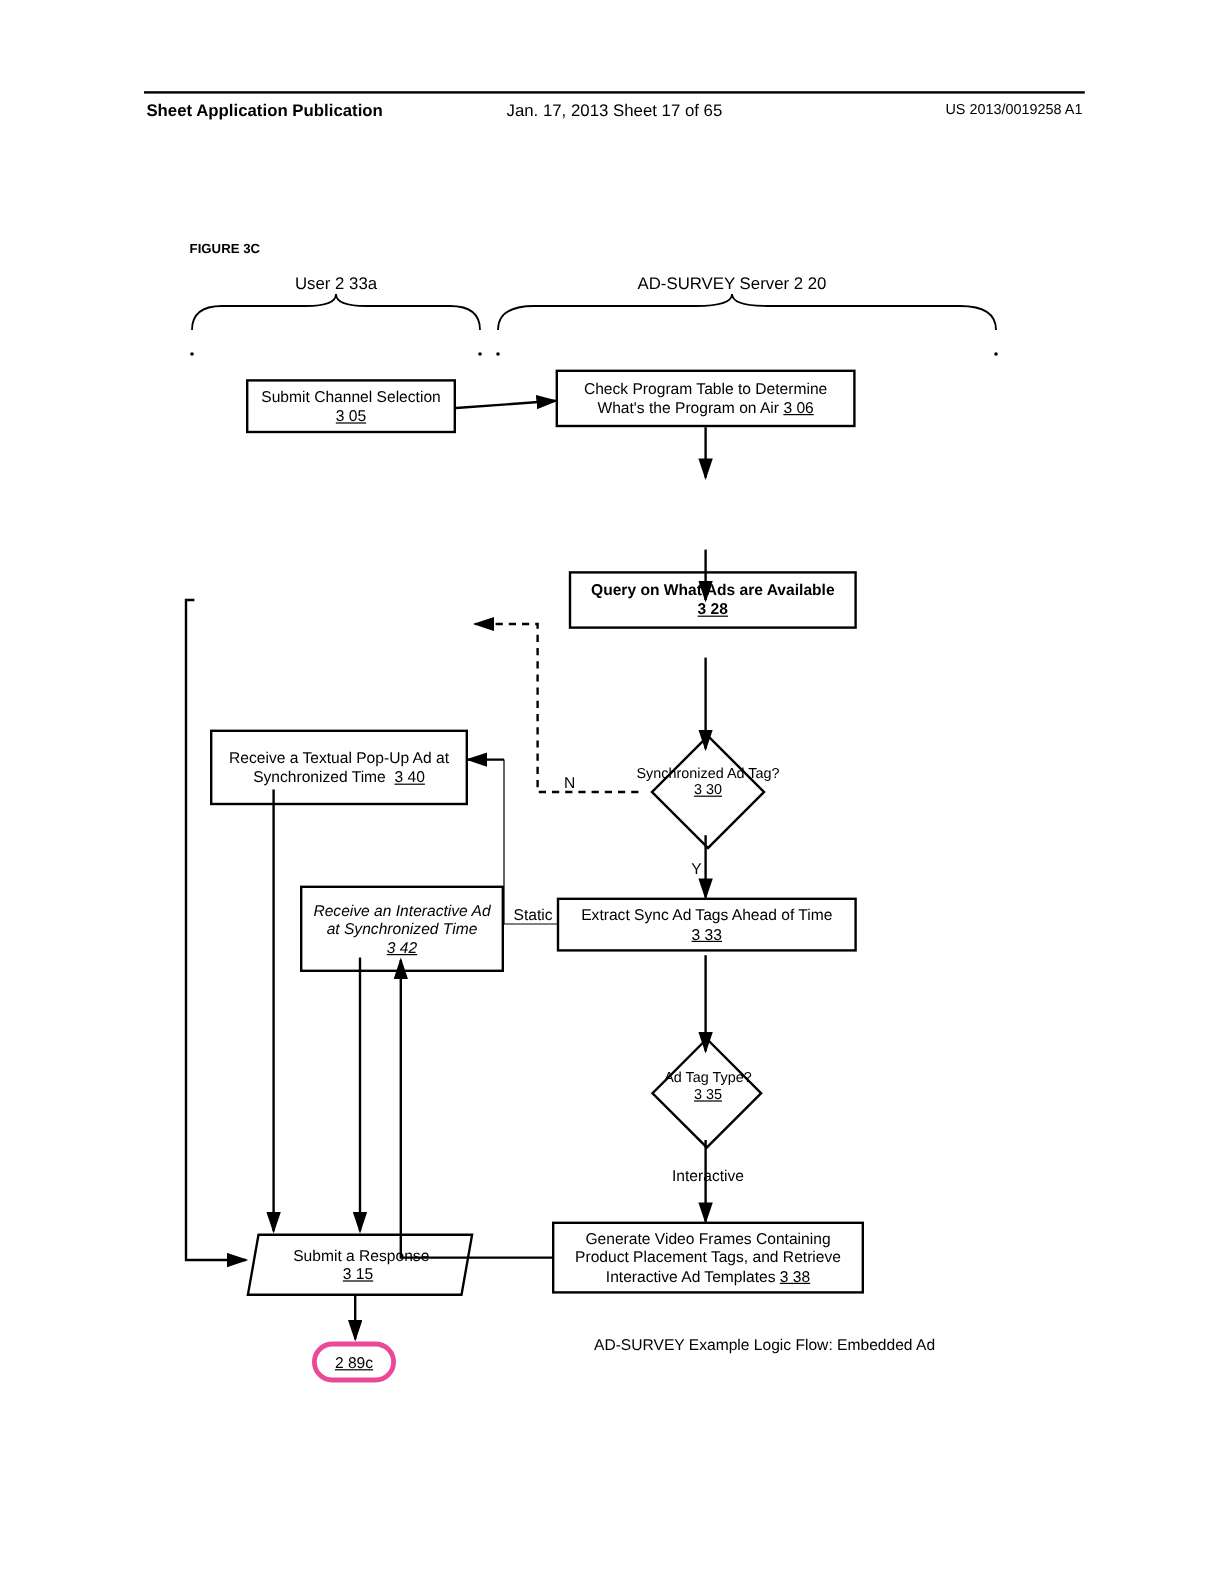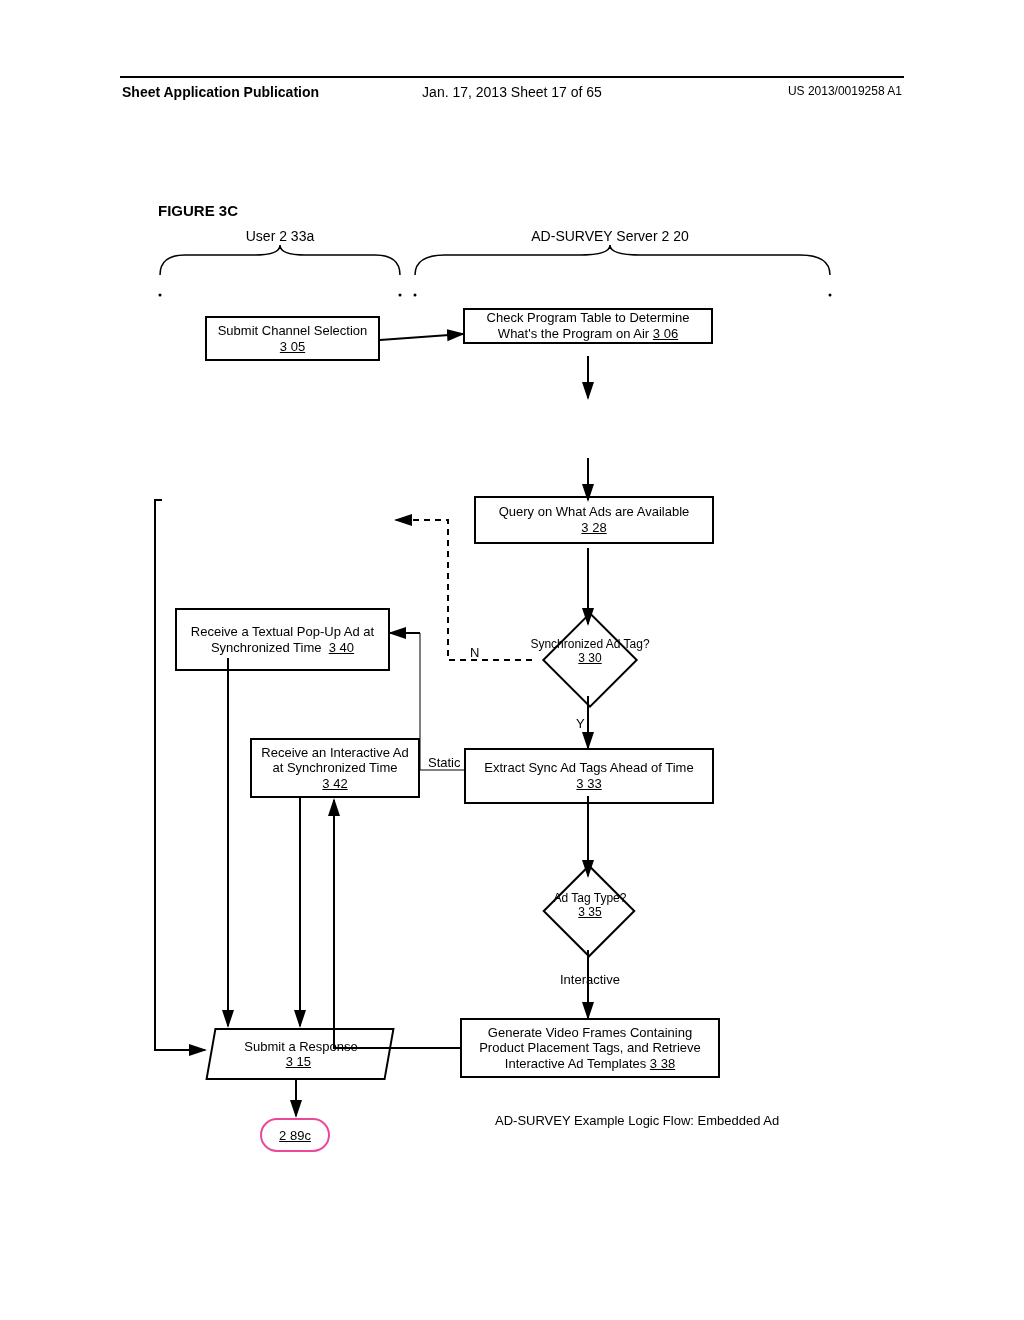--- a/index.html
+++ b/index.html
@@ -45,21 +45,21 @@
     position: absolute;
     top: 84px;
     right: 122px;
     font-size: 12px;
   }
   .fig-title {
     position: absolute;
     top: 202px;
     left: 158px;
     font-weight: bold;
-    font-size: 15px;
+    font-size: 11px;
   }
   .lane-label {
     position: absolute;
     text-align: center;
     font-size: 14px;
   }
   .box {
     position: absolute;
     border: 2px solid #000;
     background: #fff;
@@ -86,21 +86,21 @@
     position: absolute;
     text-align: center;
     font-size: 12px;
     line-height: 1.15;
     pointer-events: none;
   }
   .ref { text-decoration: underline; }
   .connector {
     position: absolute;
     border-radius: 50%;
-    border: 2px solid #ec4899;
+    border: 4px solid #ec4899;
     text-align: center;
     display: flex;
     justify-content: center;
     align-items: center;
     font-size: 13px;
     background: #fff;
     width: 70px; height: 34px;
     border-radius: 18px;
   }
   .parallelogram {
@@ -160,53 +160,53 @@
   <div class="box" style="left:205px; top:316px; width:175px; height:45px;">
     <span>Submit Channel Selection</span>
     <span class="ref">3 05</span>
   </div>
 
 
   <div class="box" style="left:175px; top:608px; width:215px; height:63px;">
     <span><span>Receive a Textual Pop-Up Ad at Synchronized Time</span>&nbsp;&nbsp;<span class="ref">3 40</span></span>
   </div>
 
-  <div class="box" style="left:250px; top:738px; width:170px; height:60px;">
+  <div class="box" style="left:250px; top:738px; width:170px; height:72px;font-style:italic;">
     <span>Receive an Interactive Ad at Synchronized Time</span>
     <span class="ref">3 42</span>
   </div>
 
   <div class="parallelogram" style="left:210px; top:1028px; width:180px; height:52px;">
     <span>Submit a Response</span>
     <span class="ref">3 15</span>
   </div>
 
   <div class="connector" style="left:260px; top:1118px;">
     <span class="ref">2 89c</span>
   </div>
 
-  <div class="box" style="left:463px; top:308px; width:250px; height:36px;">
+  <div class="box" style="left:463px; top:308px; width:250px; height:48px;">
     <span><span>Check Program Table to Determine What's the Program on Air</span>&nbsp;<span class="ref">3 06</span></span>
   </div>
 
 
-  <div class="box" style="left:474px; top:496px; width:240px; height:48px;">
+  <div class="box" style="left:474px; top:476px; width:240px; height:48px;font-weight:bold;">
     <span>Query on What Ads are Available</span>
     <span class="ref">3 28</span>
   </div>
 
   <div class="diamond-wrap" style="left:530px; top:620px; width:120px; height:80px;">
     <div class="diamond" style="left:26px; top:6px; width:68px; height:68px;"></div>
     <div class="diamond-label" style="left:0; top:18px; width:120px;">
       <span>Synchronized Ad Tag?</span><br>
       <span class="ref">3 30</span>
     </div>
   </div>
 
-  <div class="box" style="left:464px; top:748px; width:250px; height:56px;">
+  <div class="box" style="left:464px; top:748px; width:250px; height:45px;">
     <span>Extract Sync Ad Tags Ahead of Time</span>
     <span class="ref">3 33</span>
   </div>
 
   <div class="diamond-wrap" style="left:528px; top:870px; width:124px; height:82px;">
     <div class="diamond" style="left:28px; top:8px; width:66px; height:66px;"></div>
     <div class="diamond-label" style="left:0; top:22px; width:124px;">
       <span>Ad Tag Type?</span><br>
       <span class="ref">3 35</span>
     </div>

